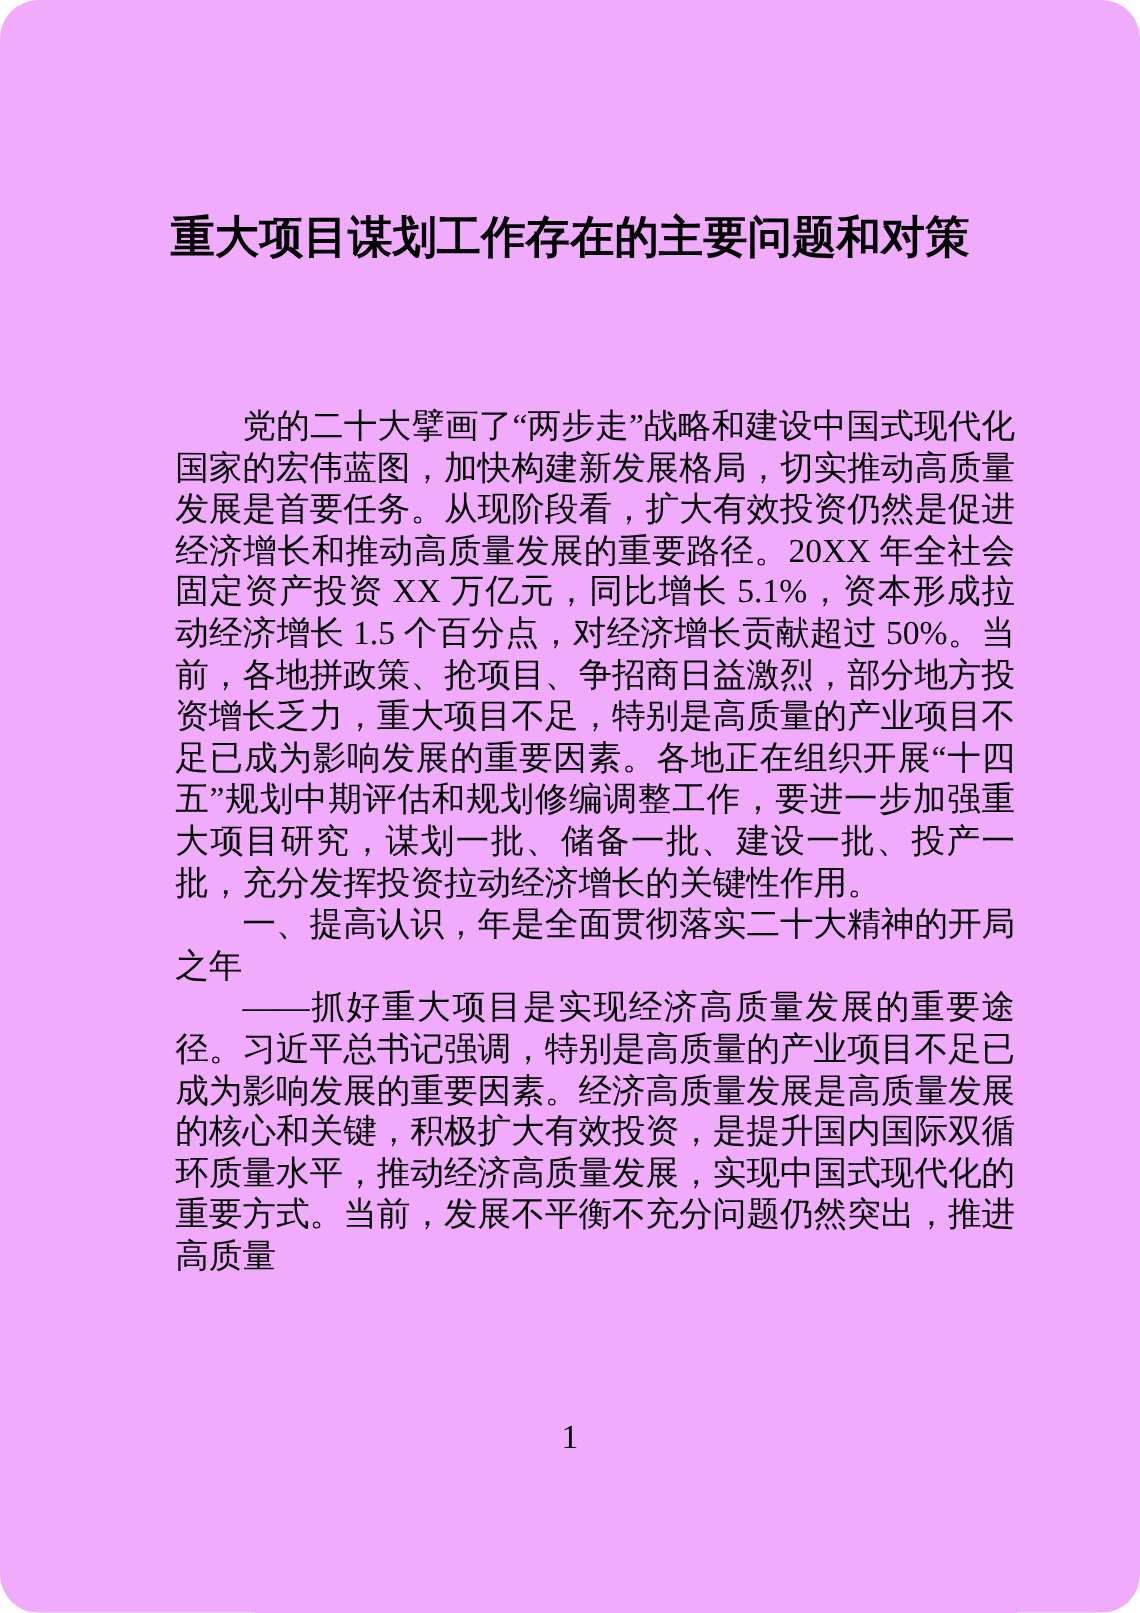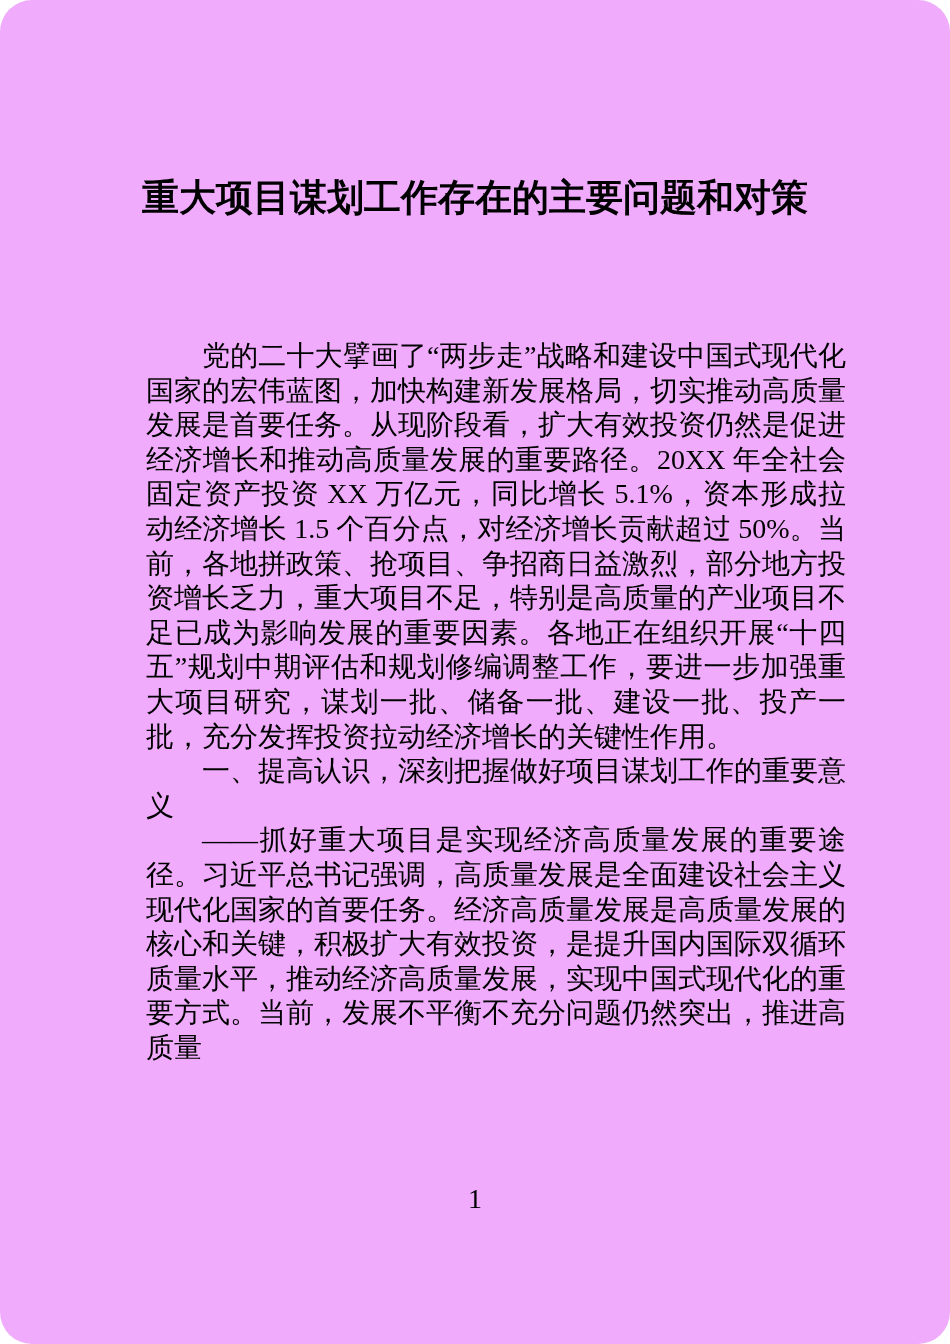--- a/index.html
+++ b/index.html
@@ -63,19 +63,19 @@
 <body>
 
 <div class="page">
 
   <h1 class="doc-title">
     <span class="title-line">重大项目谋划工作存在的主要问题和对策</span>
   </h1>
 
   <div class="doc-body">
     <p>党的二十大擘画了“两步走”战略和建设中国式现代化国家的宏伟蓝图，加快构建新发展格局，切实推动高质量发展是首要任务。从现阶段看，扩大有效投资仍然是促进经济增长和推动高质量发展的重要路径。20XX 年全社会固定资产投资 XX 万亿元，同比增长 5.1%，资本形成拉动经济增长 1.5 个百分点，对经济增长贡献超过 50%。当前，各地拼政策、抢项目、争招商日益激烈，部分地方投资增长乏力，重大项目不足，特别是高质量的产业项目不足已成为影响发展的重要因素。各地正在组织开展“十四五”规划中期评估和规划修编调整工作，要进一步加强重大项目研究，谋划一批、储备一批、建设一批、投产一批，充分发挥投资拉动经济增长的关键性作用。</p>
-    <p>一、提高认识，深刻把握做好项目谋划工作的重要意义</p>
-    <p>——抓好重大项目是实现经济高质量发展的重要途径。习近平总书记强调，高质量发展是全面建设社会主义现代化国家的首要任务。经济高质量发展是高质量发展的核心和关键，积极扩大有效投资，是提升国内国际双循环质量水平，推动经济高质量发展，实现中国式现代化的重要方式。当前，发展不平衡不充分问题仍然突出，推进高质量</p>
+    <p>一、提高认识，年是全面贯彻落实二十大精神的开局之年</p>
+    <p>——抓好重大项目是实现经济高质量发展的重要途径。习近平总书记强调，特别是高质量的产业项目不足已成为影响发展的重要因素。经济高质量发展是高质量发展的核心和关键，积极扩大有效投资，是提升国内国际双循环质量水平，推动经济高质量发展，实现中国式现代化的重要方式。当前，发展不平衡不充分问题仍然突出，推进高质量</p>
   </div>
 
   <div class="footer">1</div>
 
 </div>
 
 </body></html>

